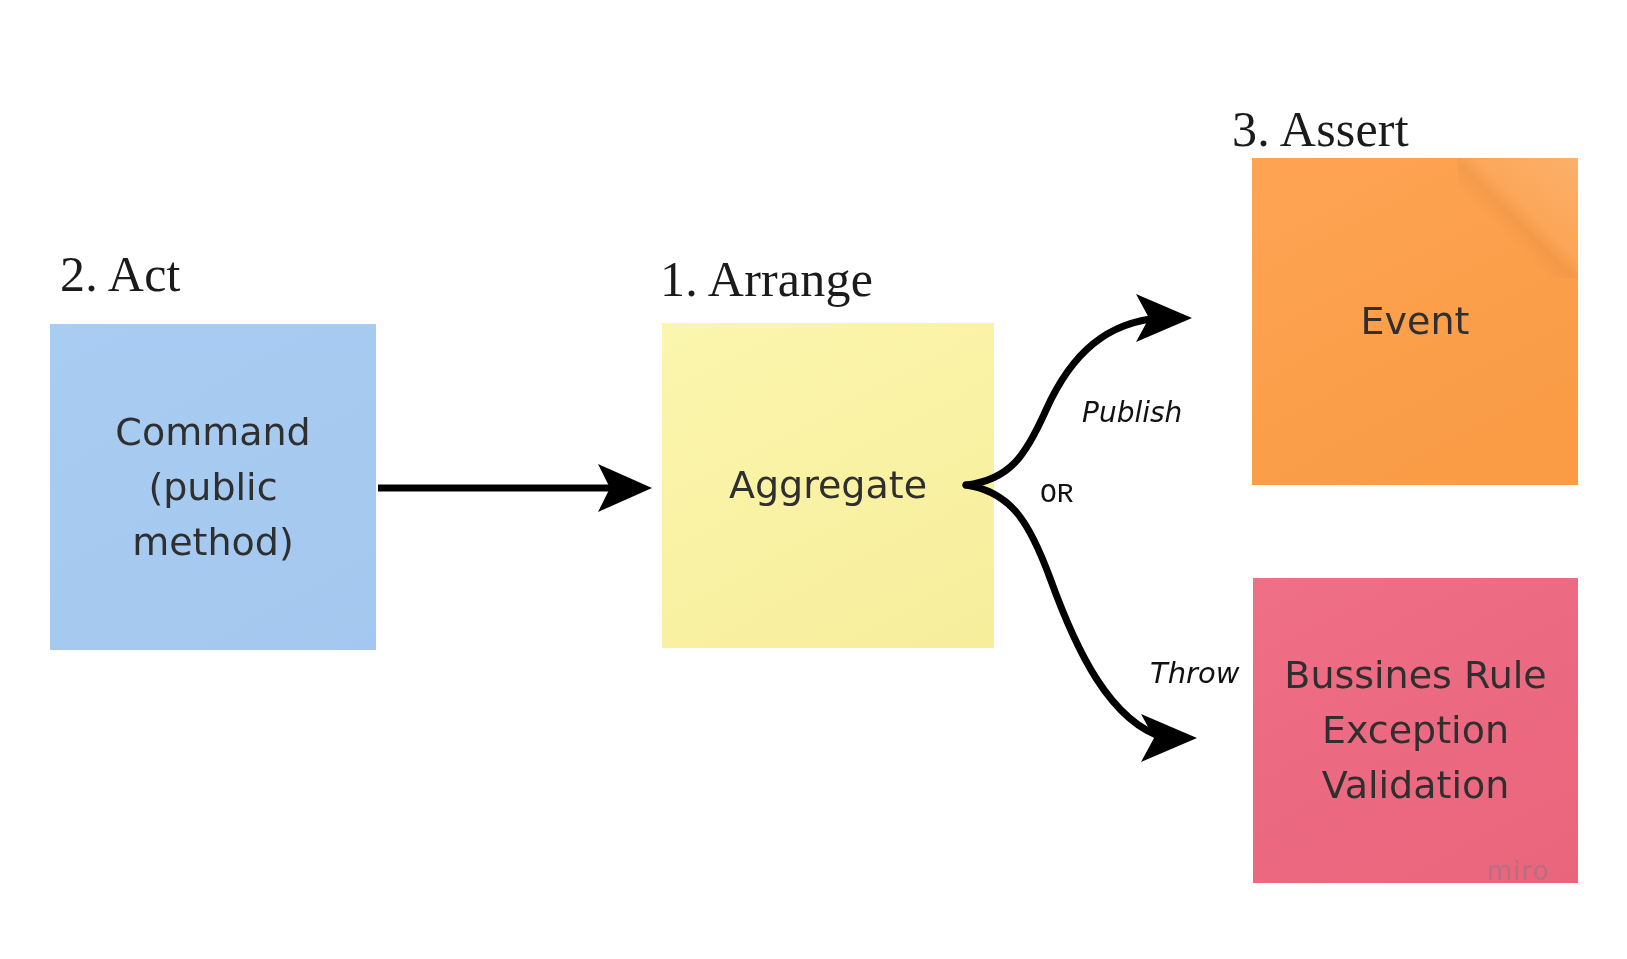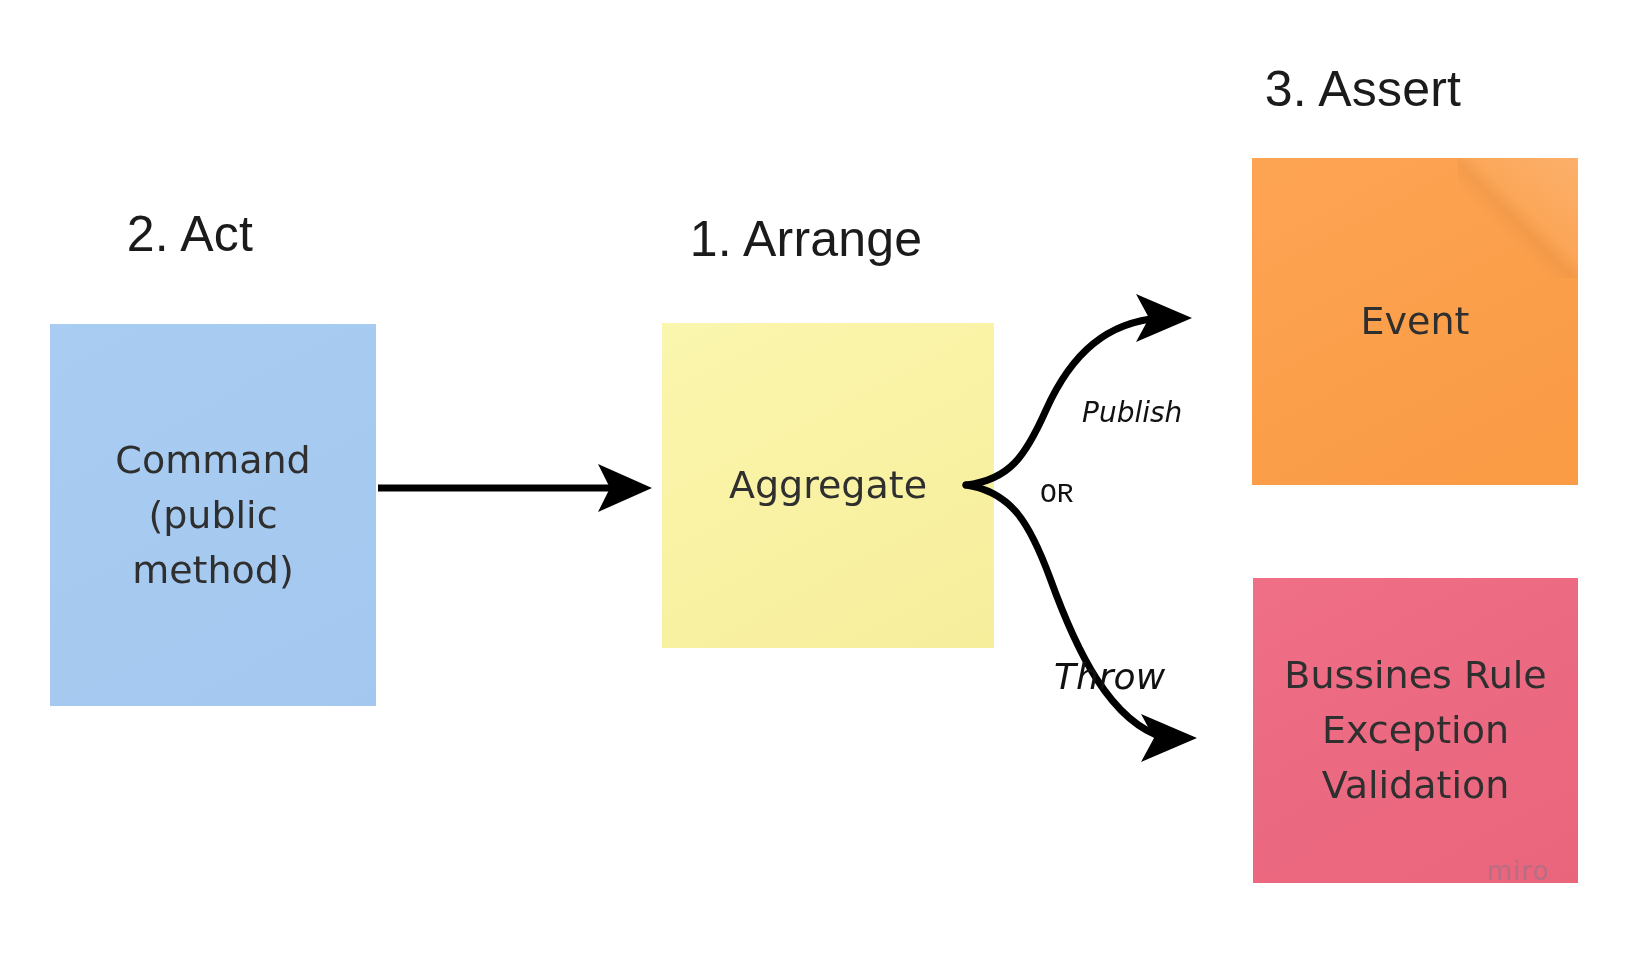--- a/index.html
+++ b/index.html
@@ -15,27 +15,27 @@
     position: relative;
     width: 1627px;
     height: 959px;
     background: #ffffff;
     overflow: hidden;
   }
 
   
   .heading {
     position: absolute;
-    font-family: Liberation Sans, sans-serif;
+    font-family: Liberation Serif, serif;
     font-size: 50px;
     font-weight: 400;
     color: #1b1b1b;
     white-space: nowrap;
-    text-align: center;
     letter-spacing: 0.2px;
+    margin-top: 40px;
   }
   #heading-act      { left: 60px;   top: 205px; width: 260px; }
   #heading-arrange  { left: 660px;  top: 210px; width: 292px; }
   #heading-assert   { left: 1232px; top: 60px;  width: 262px; }
 
   
   .sticky {
     position: absolute;
     display: flex;
     align-items: center;
@@ -59,21 +59,21 @@
     left: 2px;
     right: -6px;
     bottom: -16px;
     height: 34px;
     background: radial-gradient(ellipse at 50% 0%, rgba(0,0,0,0.38) 0%, rgba(0,0,0,0.16) 42%, rgba(0,0,0,0) 74%);
     filter: blur(7px);
     z-index: -1;
   }
 
   #note-command {
-    left: 50px; top: 324px; width: 326px; height: 382px;
+    left: 50px; top: 324px; width: 326px; height: 326px;
     background: linear-gradient(152deg, #a9cdf2 0%, #a6caf0 46%, #a3c7ee 100%);
   }
   #note-aggregate {
     left: 662px; top: 323px; width: 332px; height: 325px;
     background: linear-gradient(152deg, #fbf6ae 0%, #f9f2a4 48%, #f7ee9c 100%);
   }
   #note-event {
     left: 1252px; top: 158px; width: 326px; height: 327px;
     background: linear-gradient(152deg, #fda453 0%, #fb9f4b 50%, #fa9b45 100%);
   }
@@ -106,22 +106,22 @@
     position: absolute;
     color: #111111;
     white-space: nowrap;
   }
   #label-publish {
     left: 1082px; top: 396px;
     font-size: 28px;
     font-style: italic;
   }
   #label-throw {
-    left: 1054px; top: 656px;
-    font-size: 36px;
+    left: 1150px; top: 656px;
+    font-size: 29px;
     font-style: italic;
   }
   #label-or {
     left: 1040px; top: 479px;
     font-size: 28px;
     font-style: normal;
     font-family: Liberation Mono, monospace;
   }
 
   

